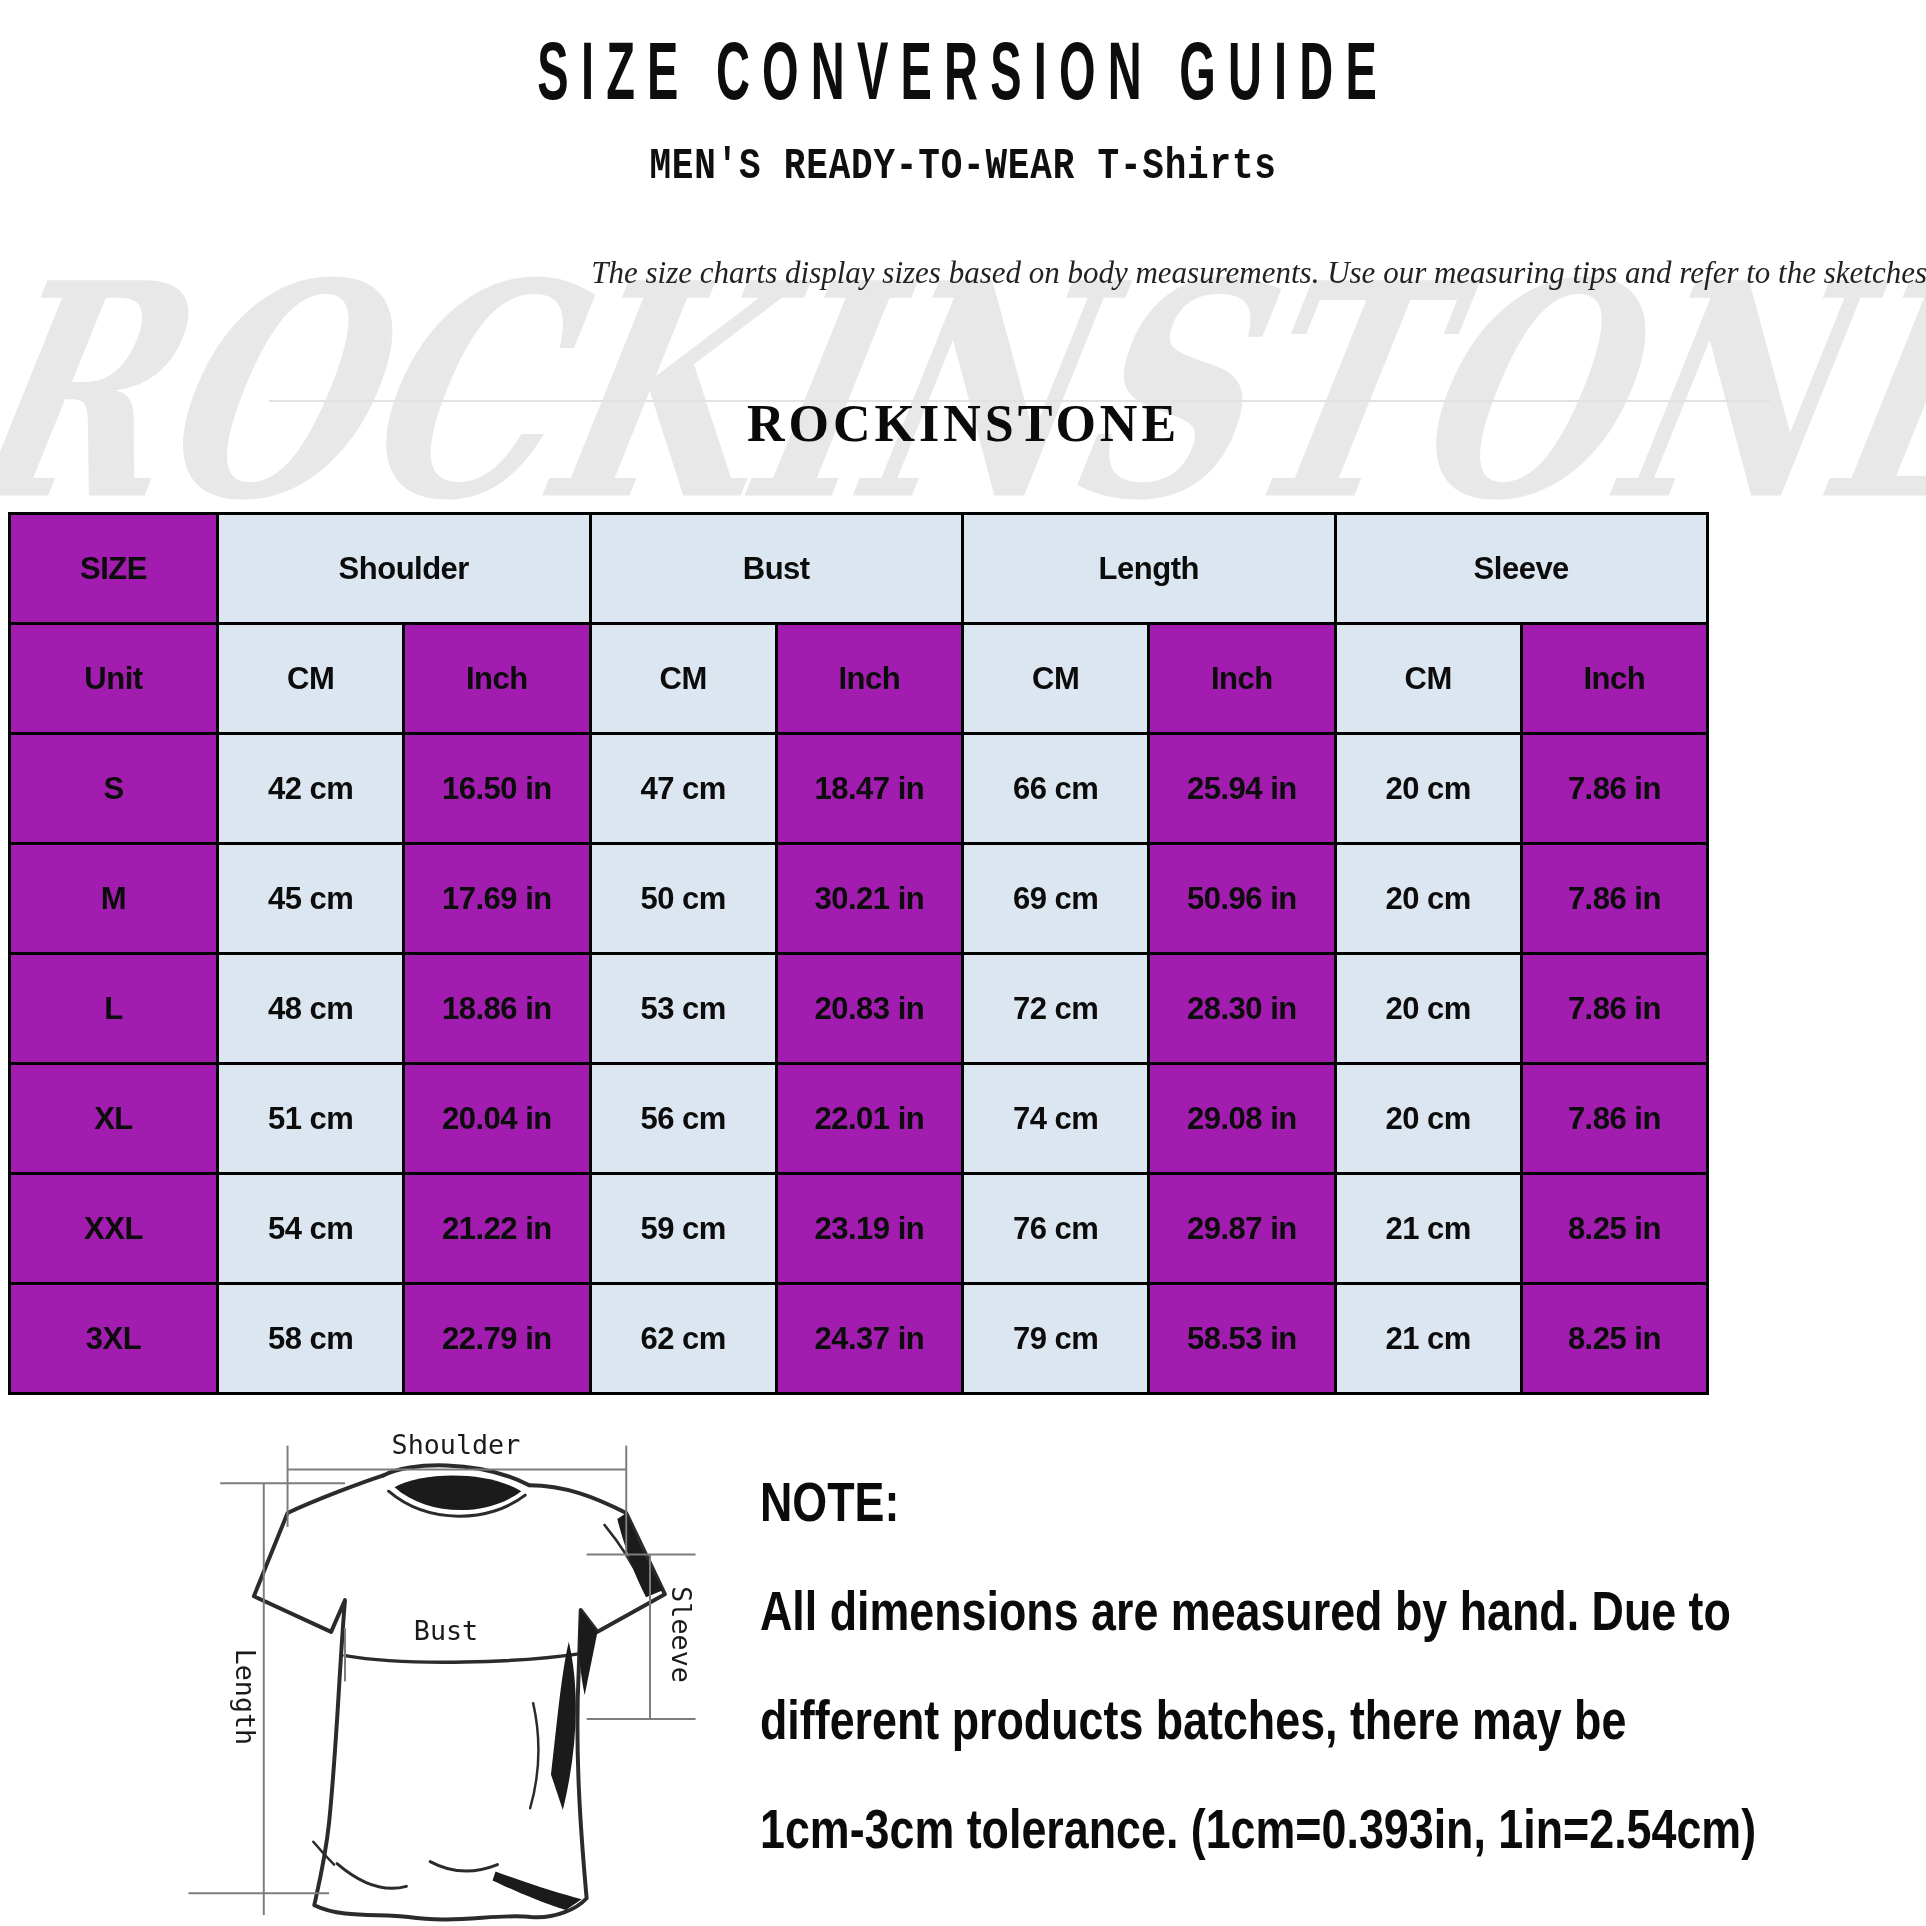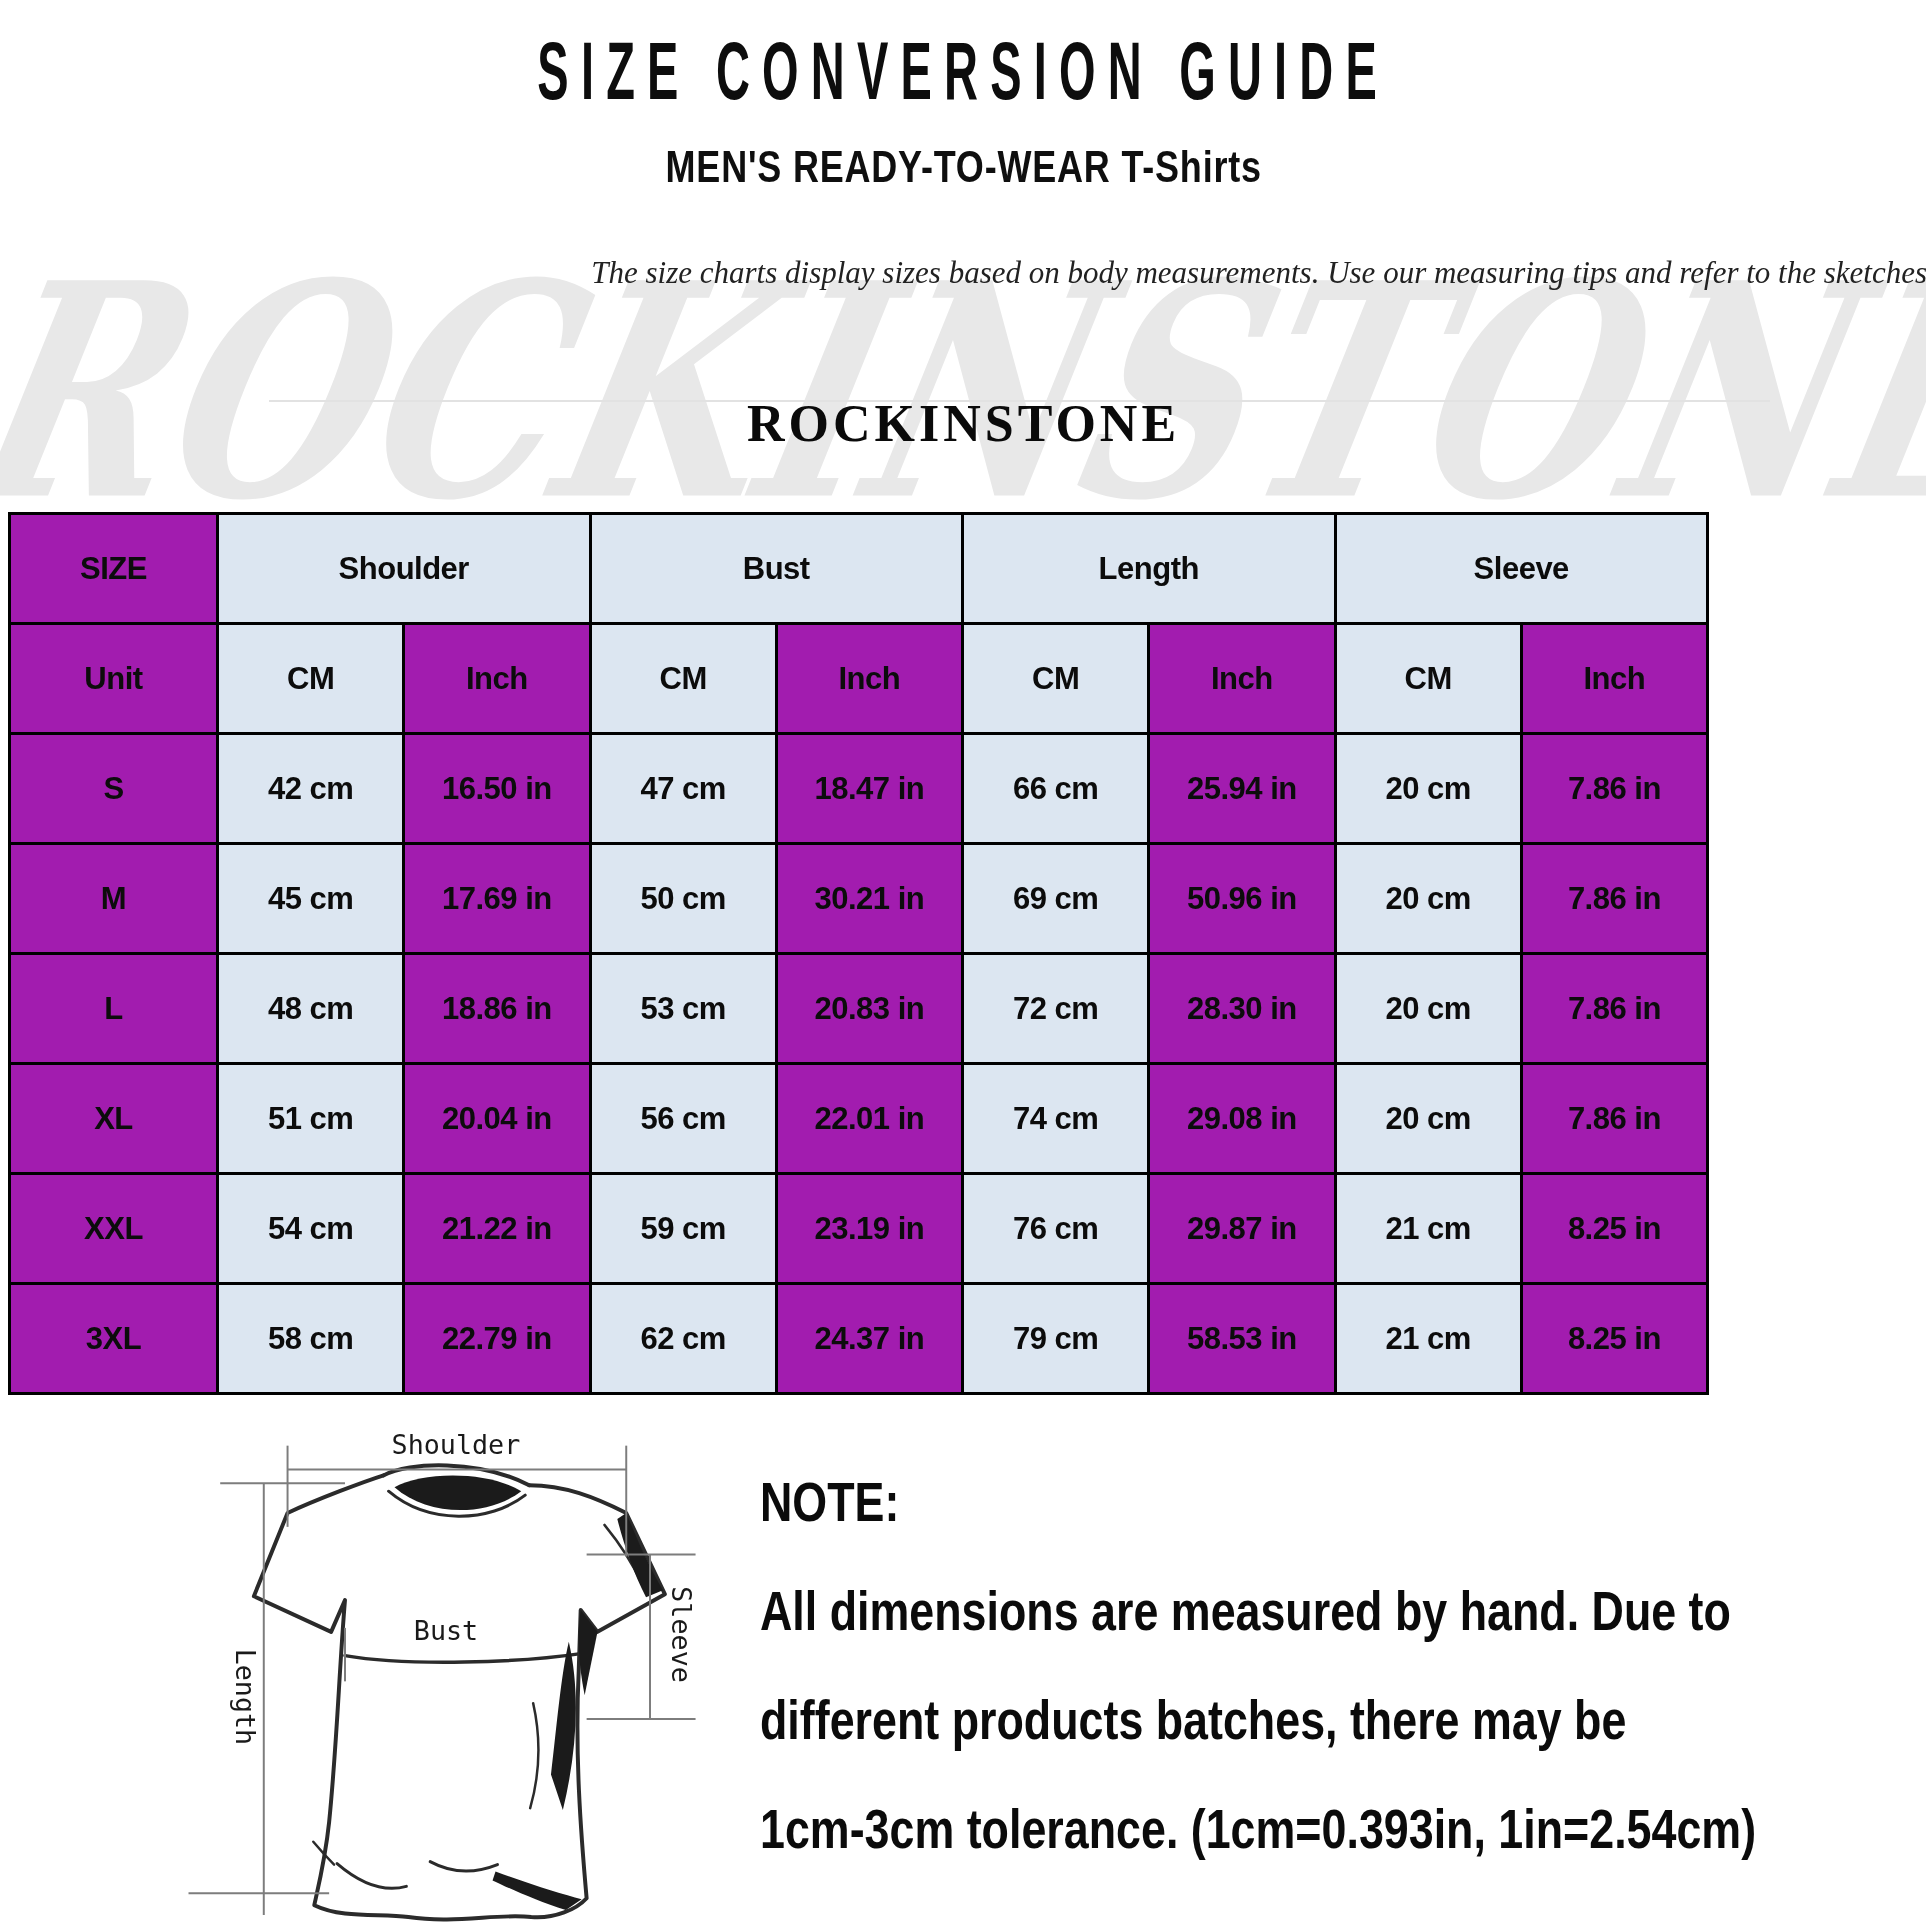--- a/index.html
+++ b/index.html
@@ -7,21 +7,21 @@
     width:1927px;height:1927px;position:relative;background:#ffffff;
     font-family:"Liberation Sans",sans-serif;color:#111;overflow:hidden;
   }
   .abs{position:absolute;}
   
   .title-wrap{top:6px;left:0;right:0;text-align:center;z-index:3;margin-top:19px;}
   .title{
     display:inline-block;font-size:81px;font-weight:bold;letter-spacing:0.26em;
     transform:scaleX(0.58);transform-origin:center;white-space:nowrap;color:#0d0d0d;
   }
-  .subtitle-wrap{top:141px;left:0;right:0;text-align:center;z-index:3;}
+  .subtitle-wrap{top:141px;left:0;right:0;text-align:center;z-index:3;font-family:Liberation Mono, monospace;}
   .subtitle{
     display:inline-block;font-size:45px;font-weight:bold;letter-spacing:1px;
     transform:scaleX(0.80);transform-origin:center;white-space:nowrap;color:#0f0f0f;
   }
   .desc-wrap{top:244px;left:0;right:0;text-align:right;z-index:3;
     font-family:"Liberation Serif",serif;font-style:italic;font-size:31px;line-height:57px;color:#222;}
   .divider{top:400px;left:269px;width:1501px;height:2px;background:#e2e2e2;z-index:2;}
   .brand-wrap{top:394px;left:0;right:0;text-align:center;z-index:3;}
   .brand{
     display:inline-block;font-family:"Liberation Serif",serif;font-weight:bold;

